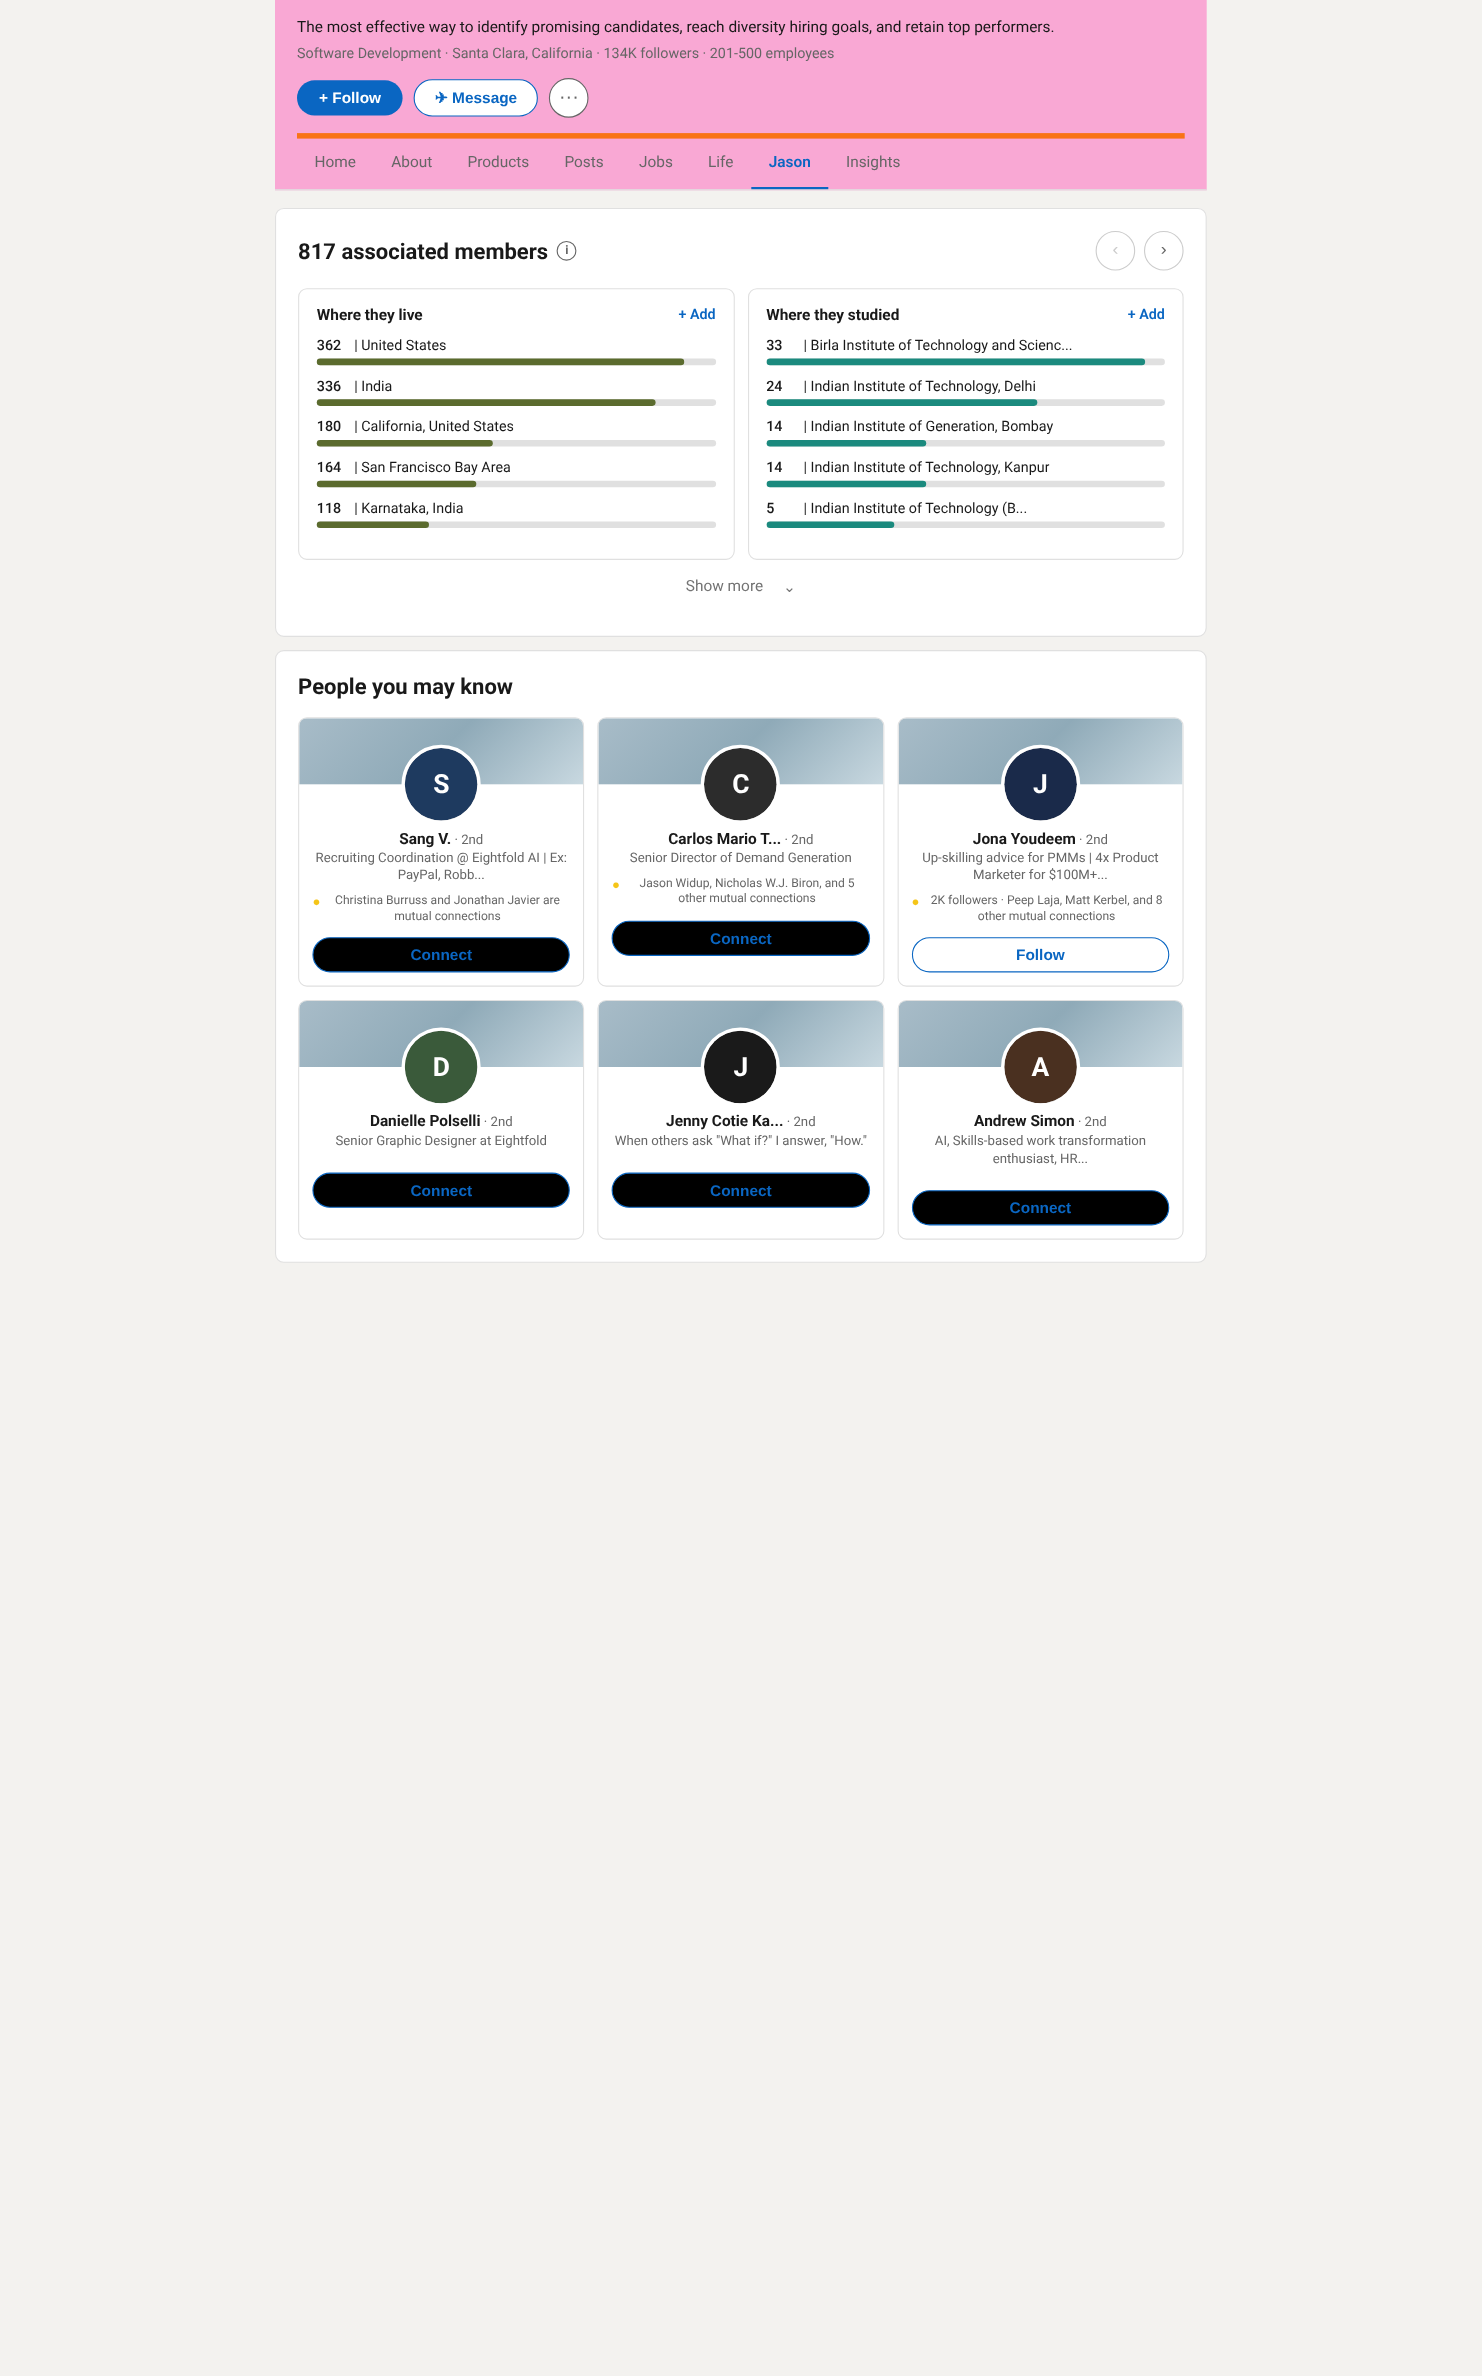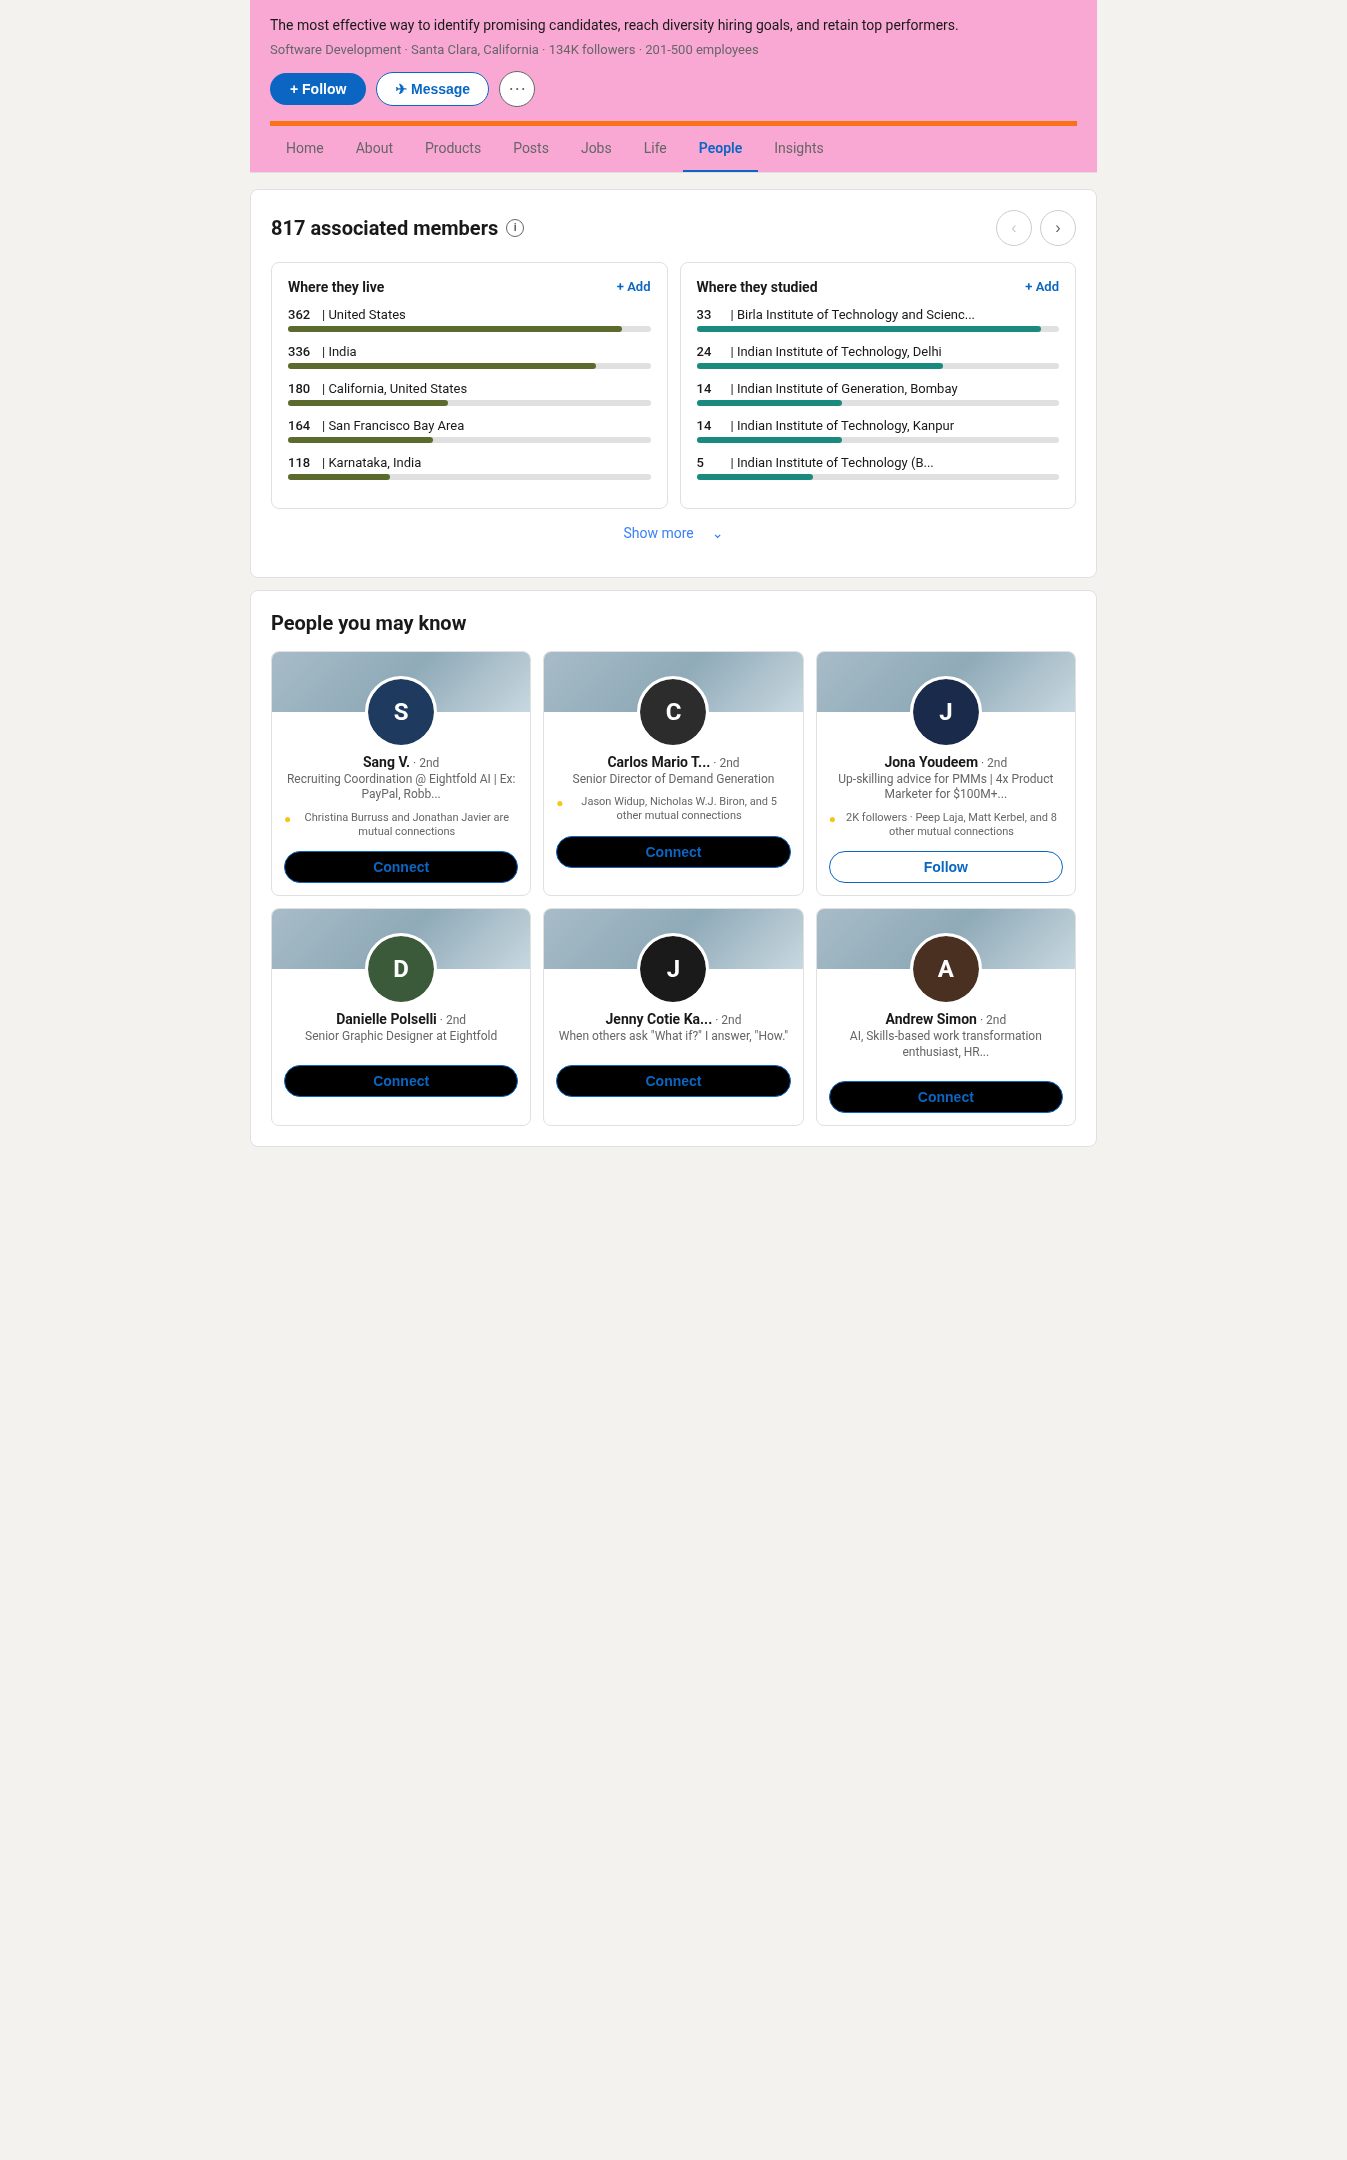--- a/index.html
+++ b/index.html
@@ -44,21 +44,21 @@
     .add-btn { color: #0a66c2; cursor: pointer; font-weight: 600; font-size: 13px; }
     .filter-item { margin-bottom: 12px; }
     .filter-item-header { display: flex; align-items: center; gap: 6px; font-size: 13px; color: #191919; margin-bottom: 4px; }
     .filter-count { color: #191919; font-weight: 500; min-width: 28px; }
     .filter-label { color: #191919; white-space: nowrap; overflow: hidden; text-overflow: ellipsis; }
     .bar-container { width: 100%; background: #e0e0e0; height: 6px; border-radius: 3px; }
     .bar-fill { height: 6px; border-radius: 3px; }
     .bar-dark-olive { background: #5b6b2e; }
     .bar-teal { background: #1b8a7e; }
 
-    .show-more { text-align: center; padding: 16px; color: #3b82f6; cursor: pointer; font-size: 14px; display: flex; align-items: center; justify-content: center; gap: 18px; }
+    .show-more { text-align: center; padding: 16px; color: #737373; cursor: pointer; font-size: 14px; display: flex; align-items: center; justify-content: center; gap: 18px; }
 
     
     .people-section-title { font-size: 20px; font-weight: 700; margin-bottom: 16px; }
     .people-grid { display: grid; grid-template-columns: repeat(3, 1fr); gap: 12px; }
     .person-card { border: 1px solid #e0e0e0; border-radius: 8px; overflow: hidden; background: #fff; display: flex; flex-direction: column; }
     .person-banner { height: 60px; background: linear-gradient(135deg, #a8bcc8 0%, #8faab8 50%, #c8d8e0 100%); position: relative; }
     .person-avatar { width: 72px; height: 72px; border-radius: 50%; border: 3px solid #fff; background: #ccc; position: absolute; bottom: -36px; left: 50%; transform: translateX(-50%); overflow: hidden; }
     .person-info { padding: 42px 12px 12px 12px; text-align: center; flex: 1; }
     .person-name { font-size: 14px; font-weight: 700; margin-bottom: 2px; }
     .person-degree { font-size: 12px; color: #666; font-weight: 400; }
@@ -92,21 +92,21 @@
       <button class="btn-more">···</button>
     </div>
 
     <nav class="nav-tabs">
     <div class="nav-tab">Home</div>
         <div class="nav-tab">About</div>
         <div class="nav-tab">Products</div>
         <div class="nav-tab">Posts</div>
         <div class="nav-tab">Jobs</div>
         <div class="nav-tab">Life</div>
-        <div class="nav-tab active">People</div>
+        <div class="nav-tab active">Jason</div>
         <div class="nav-tab">Insights</div>
       </nav>
   </div>
 
   <div class="main-content">
 
     <div class="card">
       <div class="section-header">
         <div class="section-title">
           <span>817 associated members</span>

